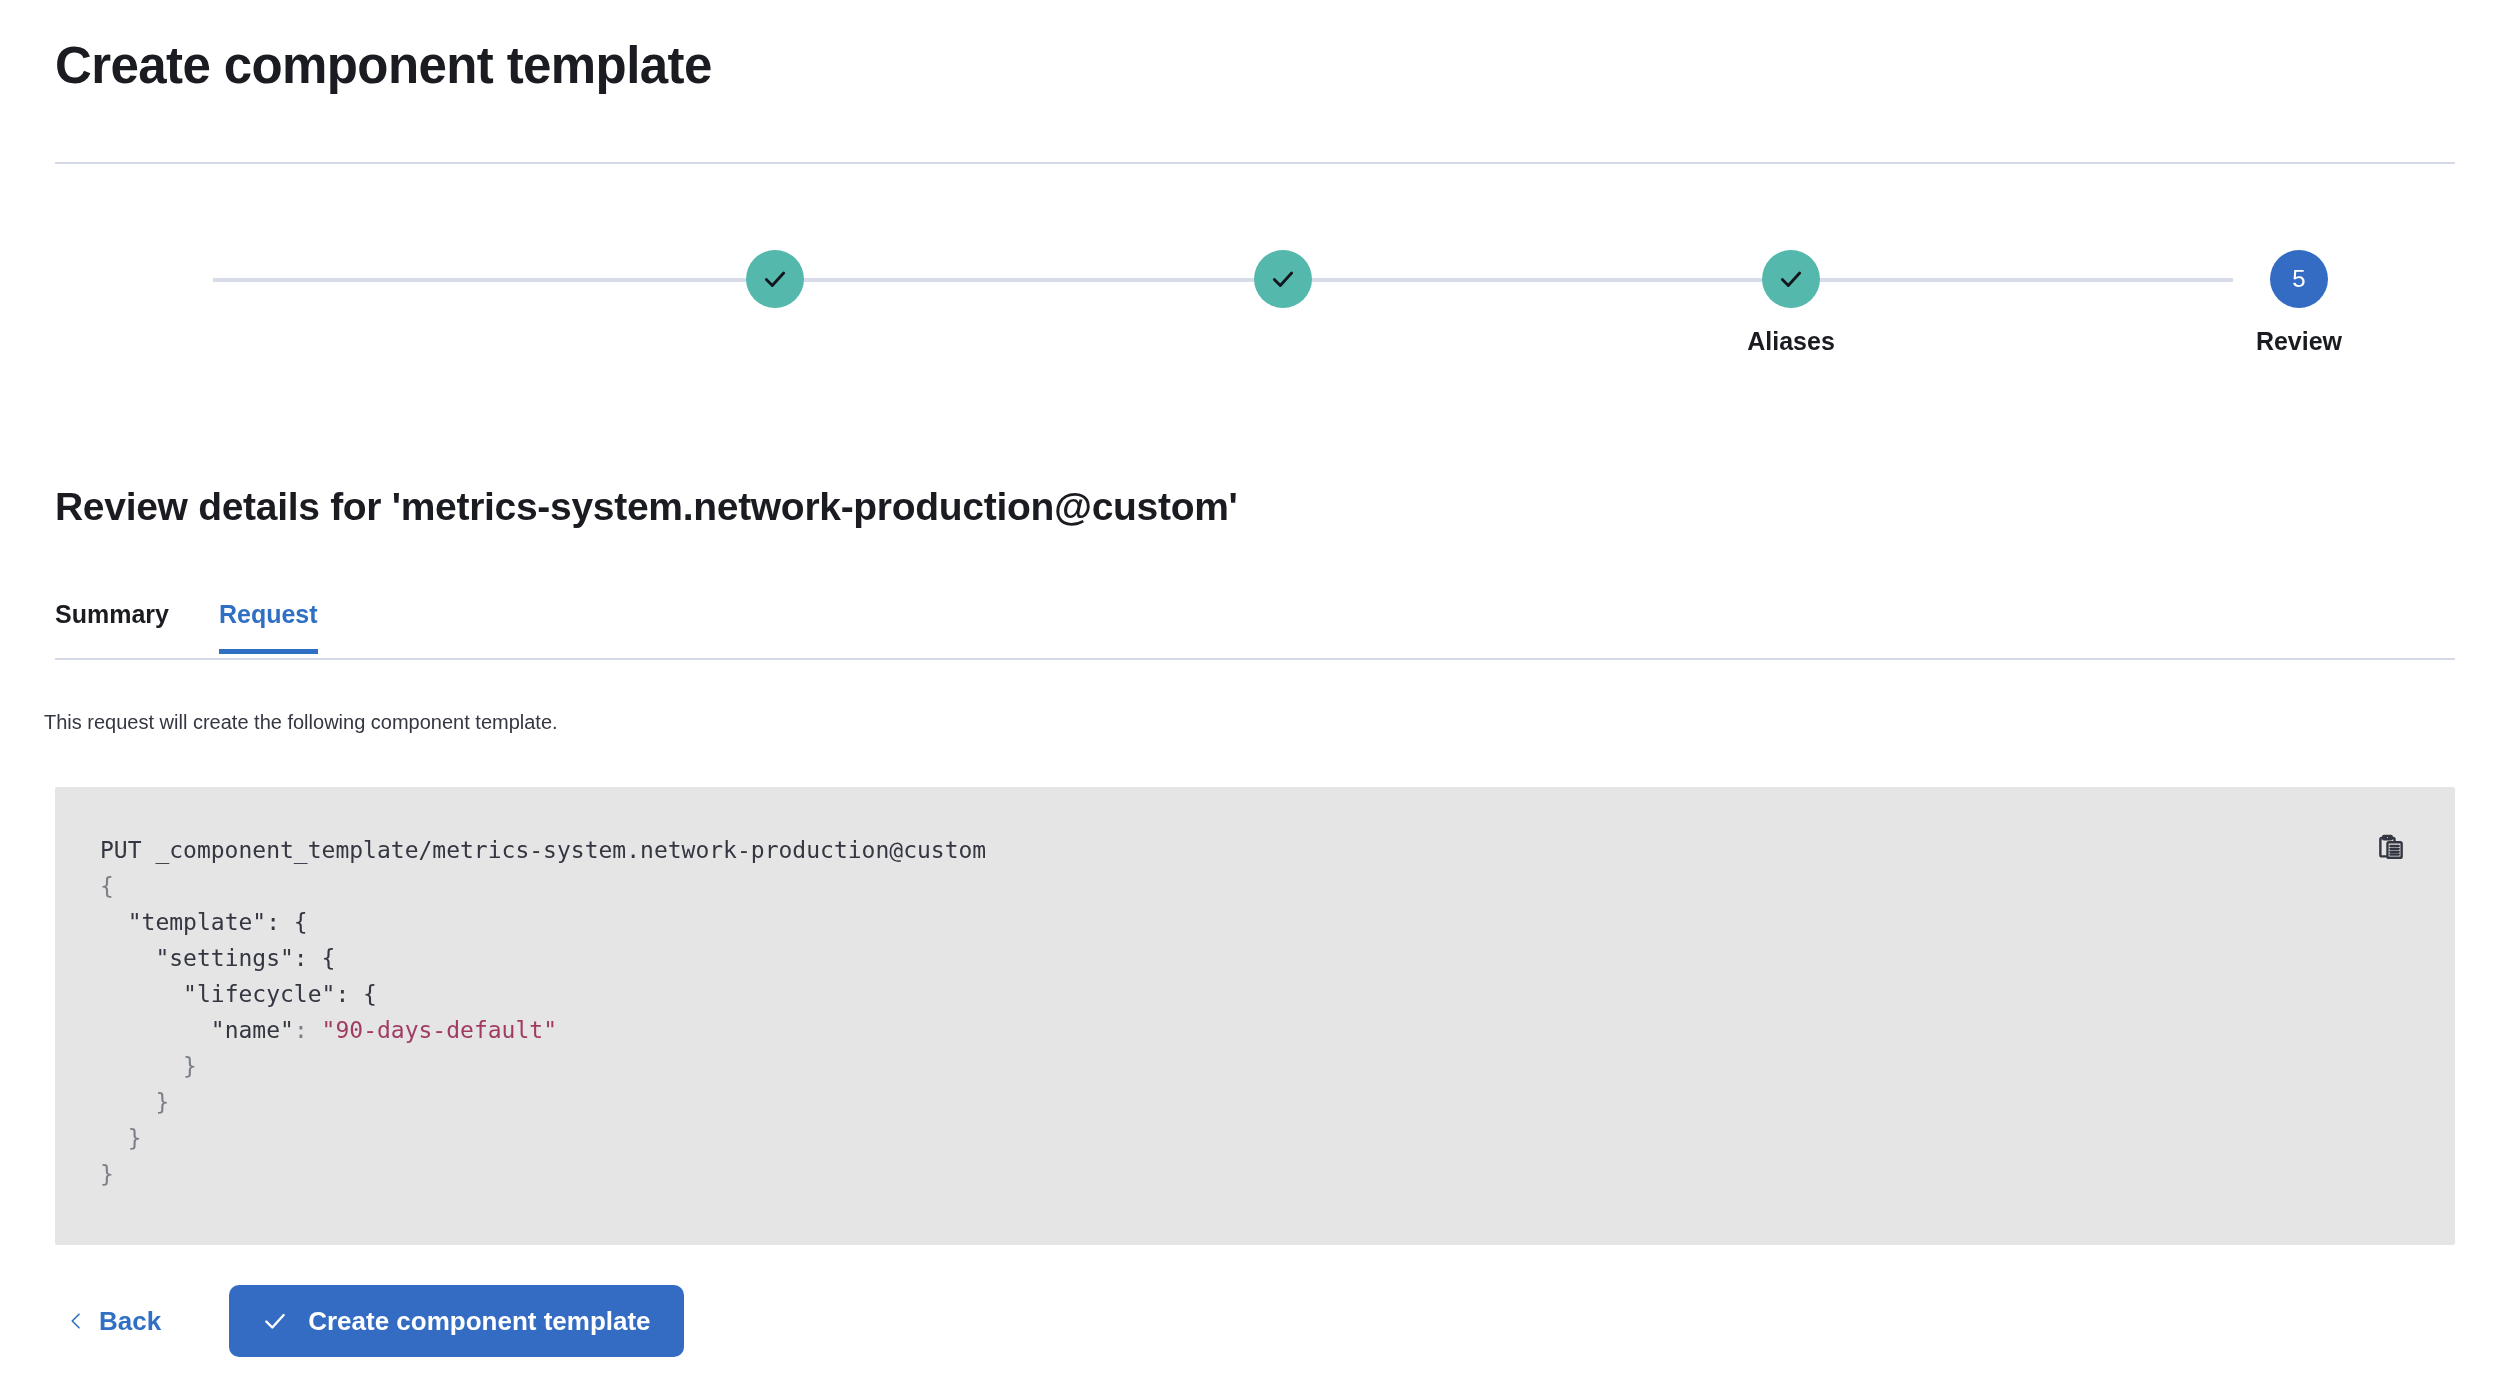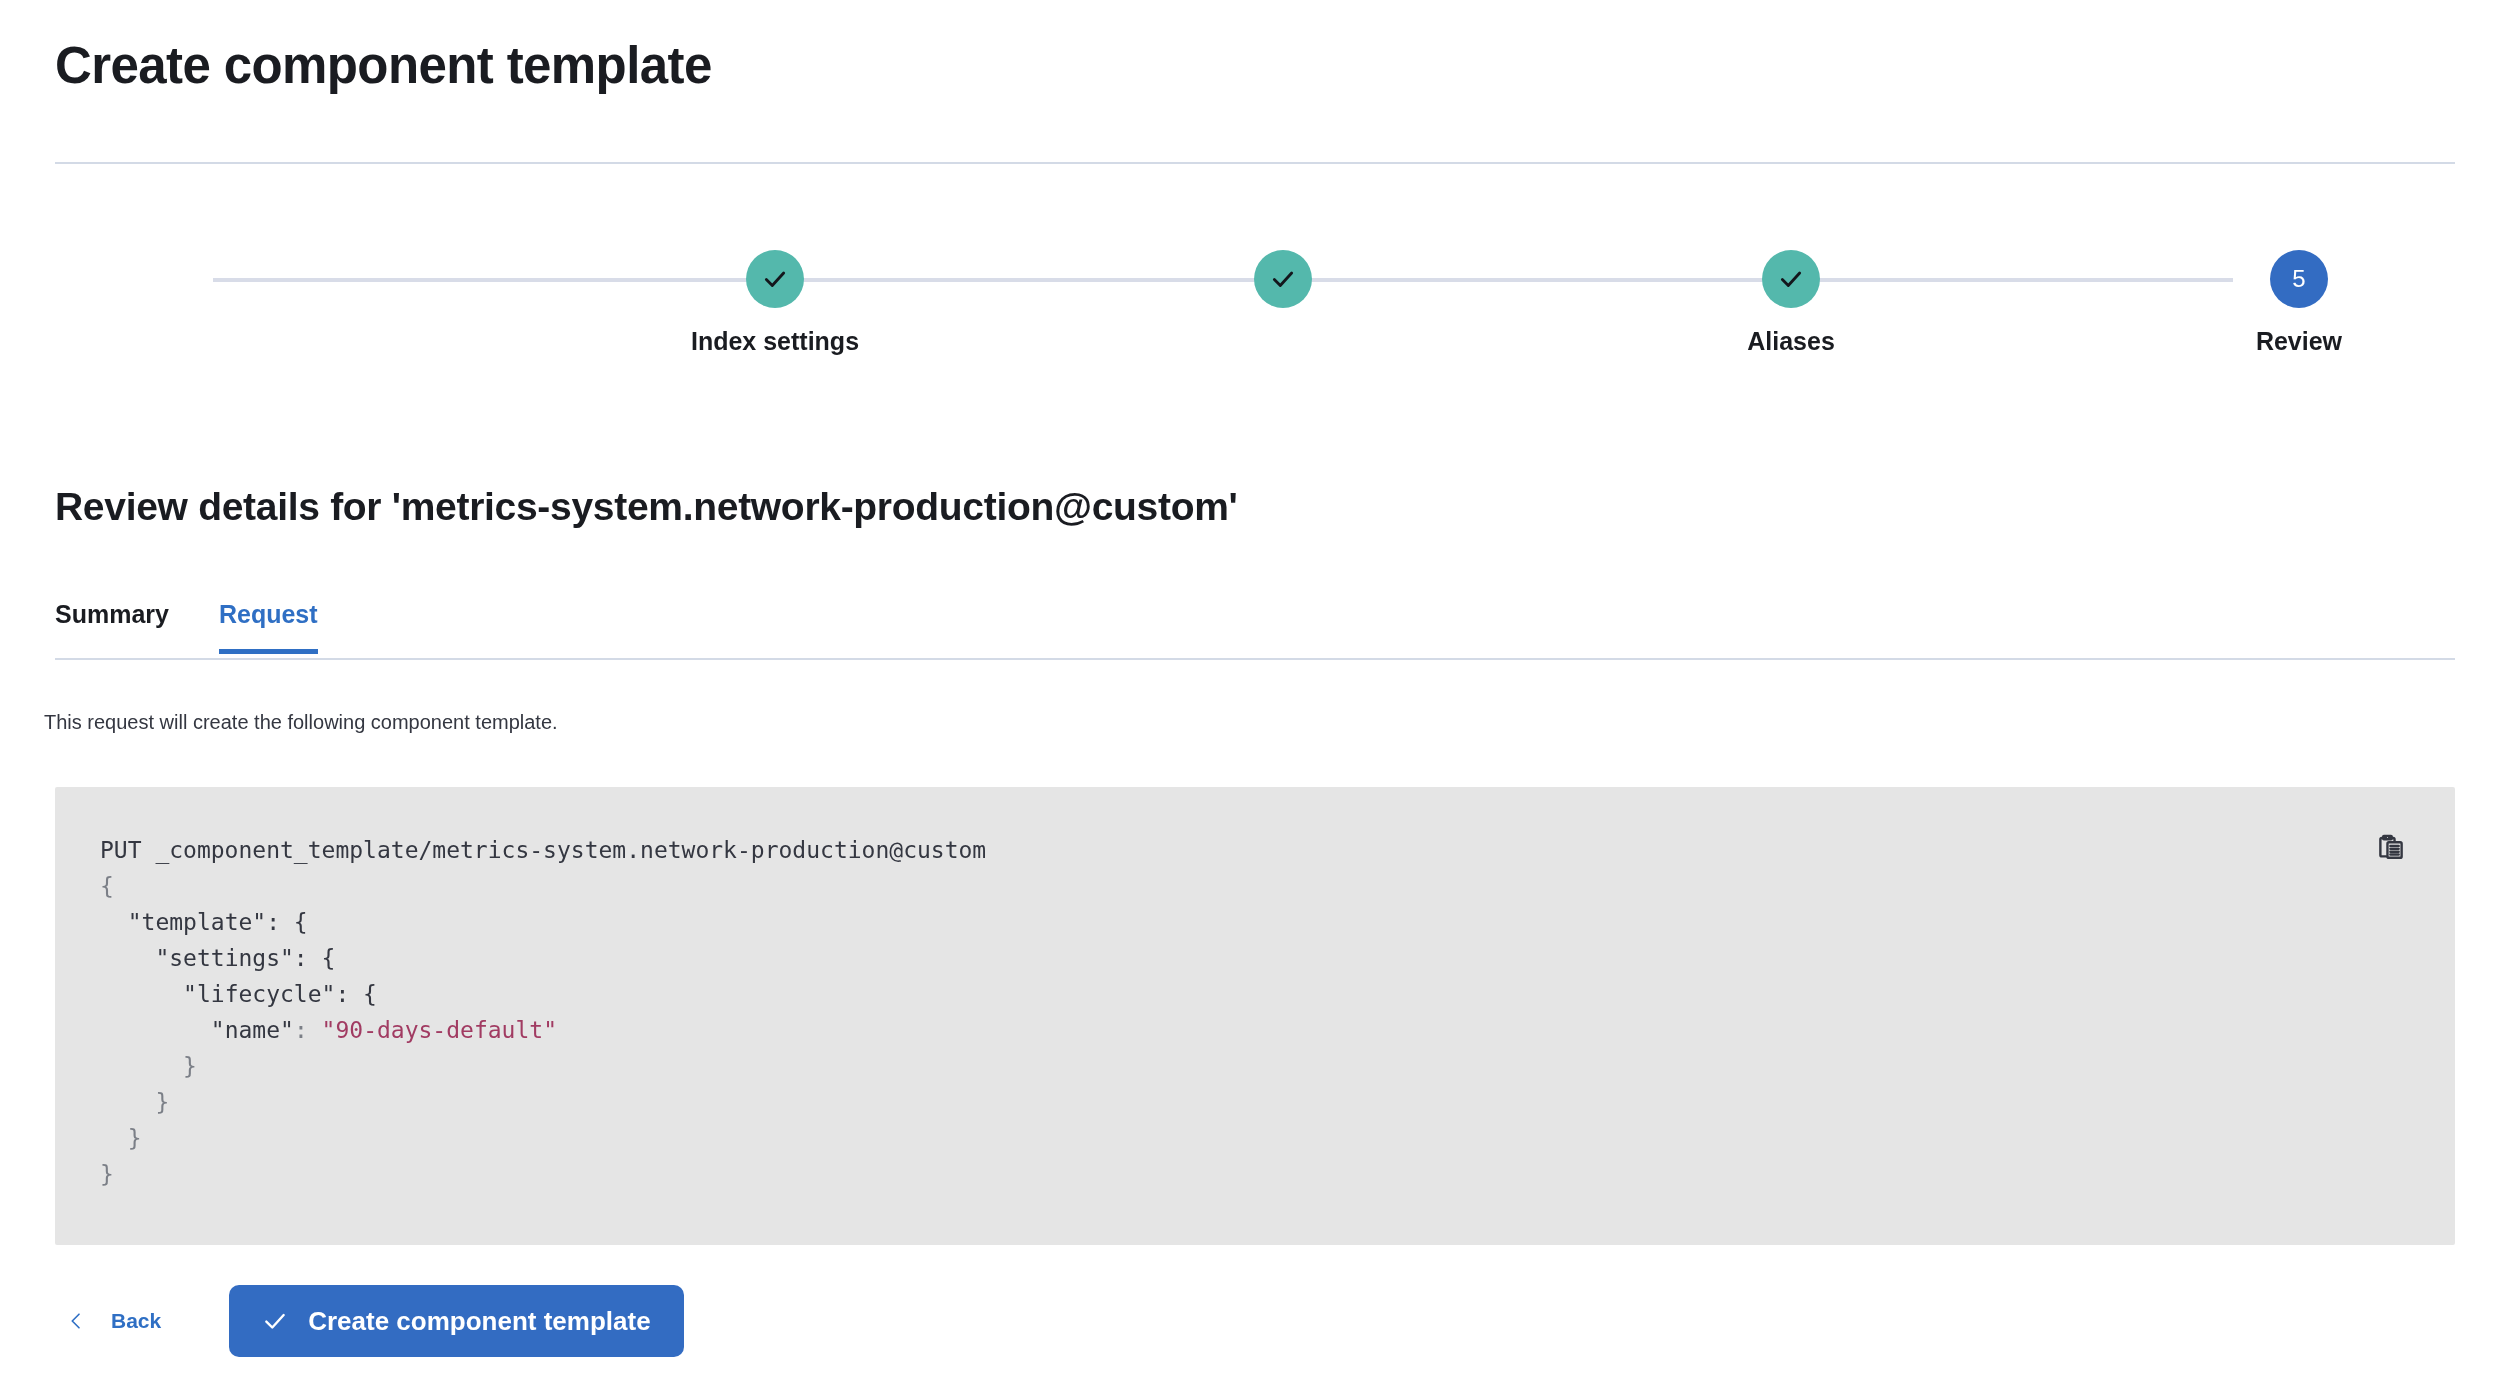--- a/index.html
+++ b/index.html
@@ -178,23 +178,23 @@
   
   .footer {
     position: absolute;
     left: 55px; top: 1285px;
     display: flex;
     align-items: center;
   }
   .back-link {
     display: flex;
     align-items: center;
-    gap: 26px;
+    gap: 14px;
     color: #2f6fc4;
-    font-size: 21px;
+    font-size: 26px;
     font-weight: 600;
     cursor: pointer;
     padding: 10px 12px;
     white-space: nowrap;
   }
   .back-chevron {
     display: block;
     width: 18px; height: 28px;
   }
   .primary-btn {
@@ -237,21 +237,20 @@
 
 
     <div class="step" style="left:720px;">
       <div class="step-circle done">
         <span class="check">
           <svg viewBox="0 0 24 24" width="26" height="26" fill="none" stroke="#14161c" stroke-width="2.6" stroke-linecap="round" stroke-linejoin="round">
               <polyline points="4,12.5 9.5,18 20,6.5"></polyline>
             </svg>
         </span>
       </div>
-      <div class="step-label">Index settings</div>
     </div>
 
     <div class="step" style="left:1228px;">
       <div class="step-circle done">
         <span class="check">
           <svg viewBox="0 0 24 24" width="26" height="26" fill="none" stroke="#14161c" stroke-width="2.6" stroke-linecap="round" stroke-linejoin="round">
               <polyline points="4,12.5 9.5,18 20,6.5"></polyline>
             </svg>
         </span>
       </div>

